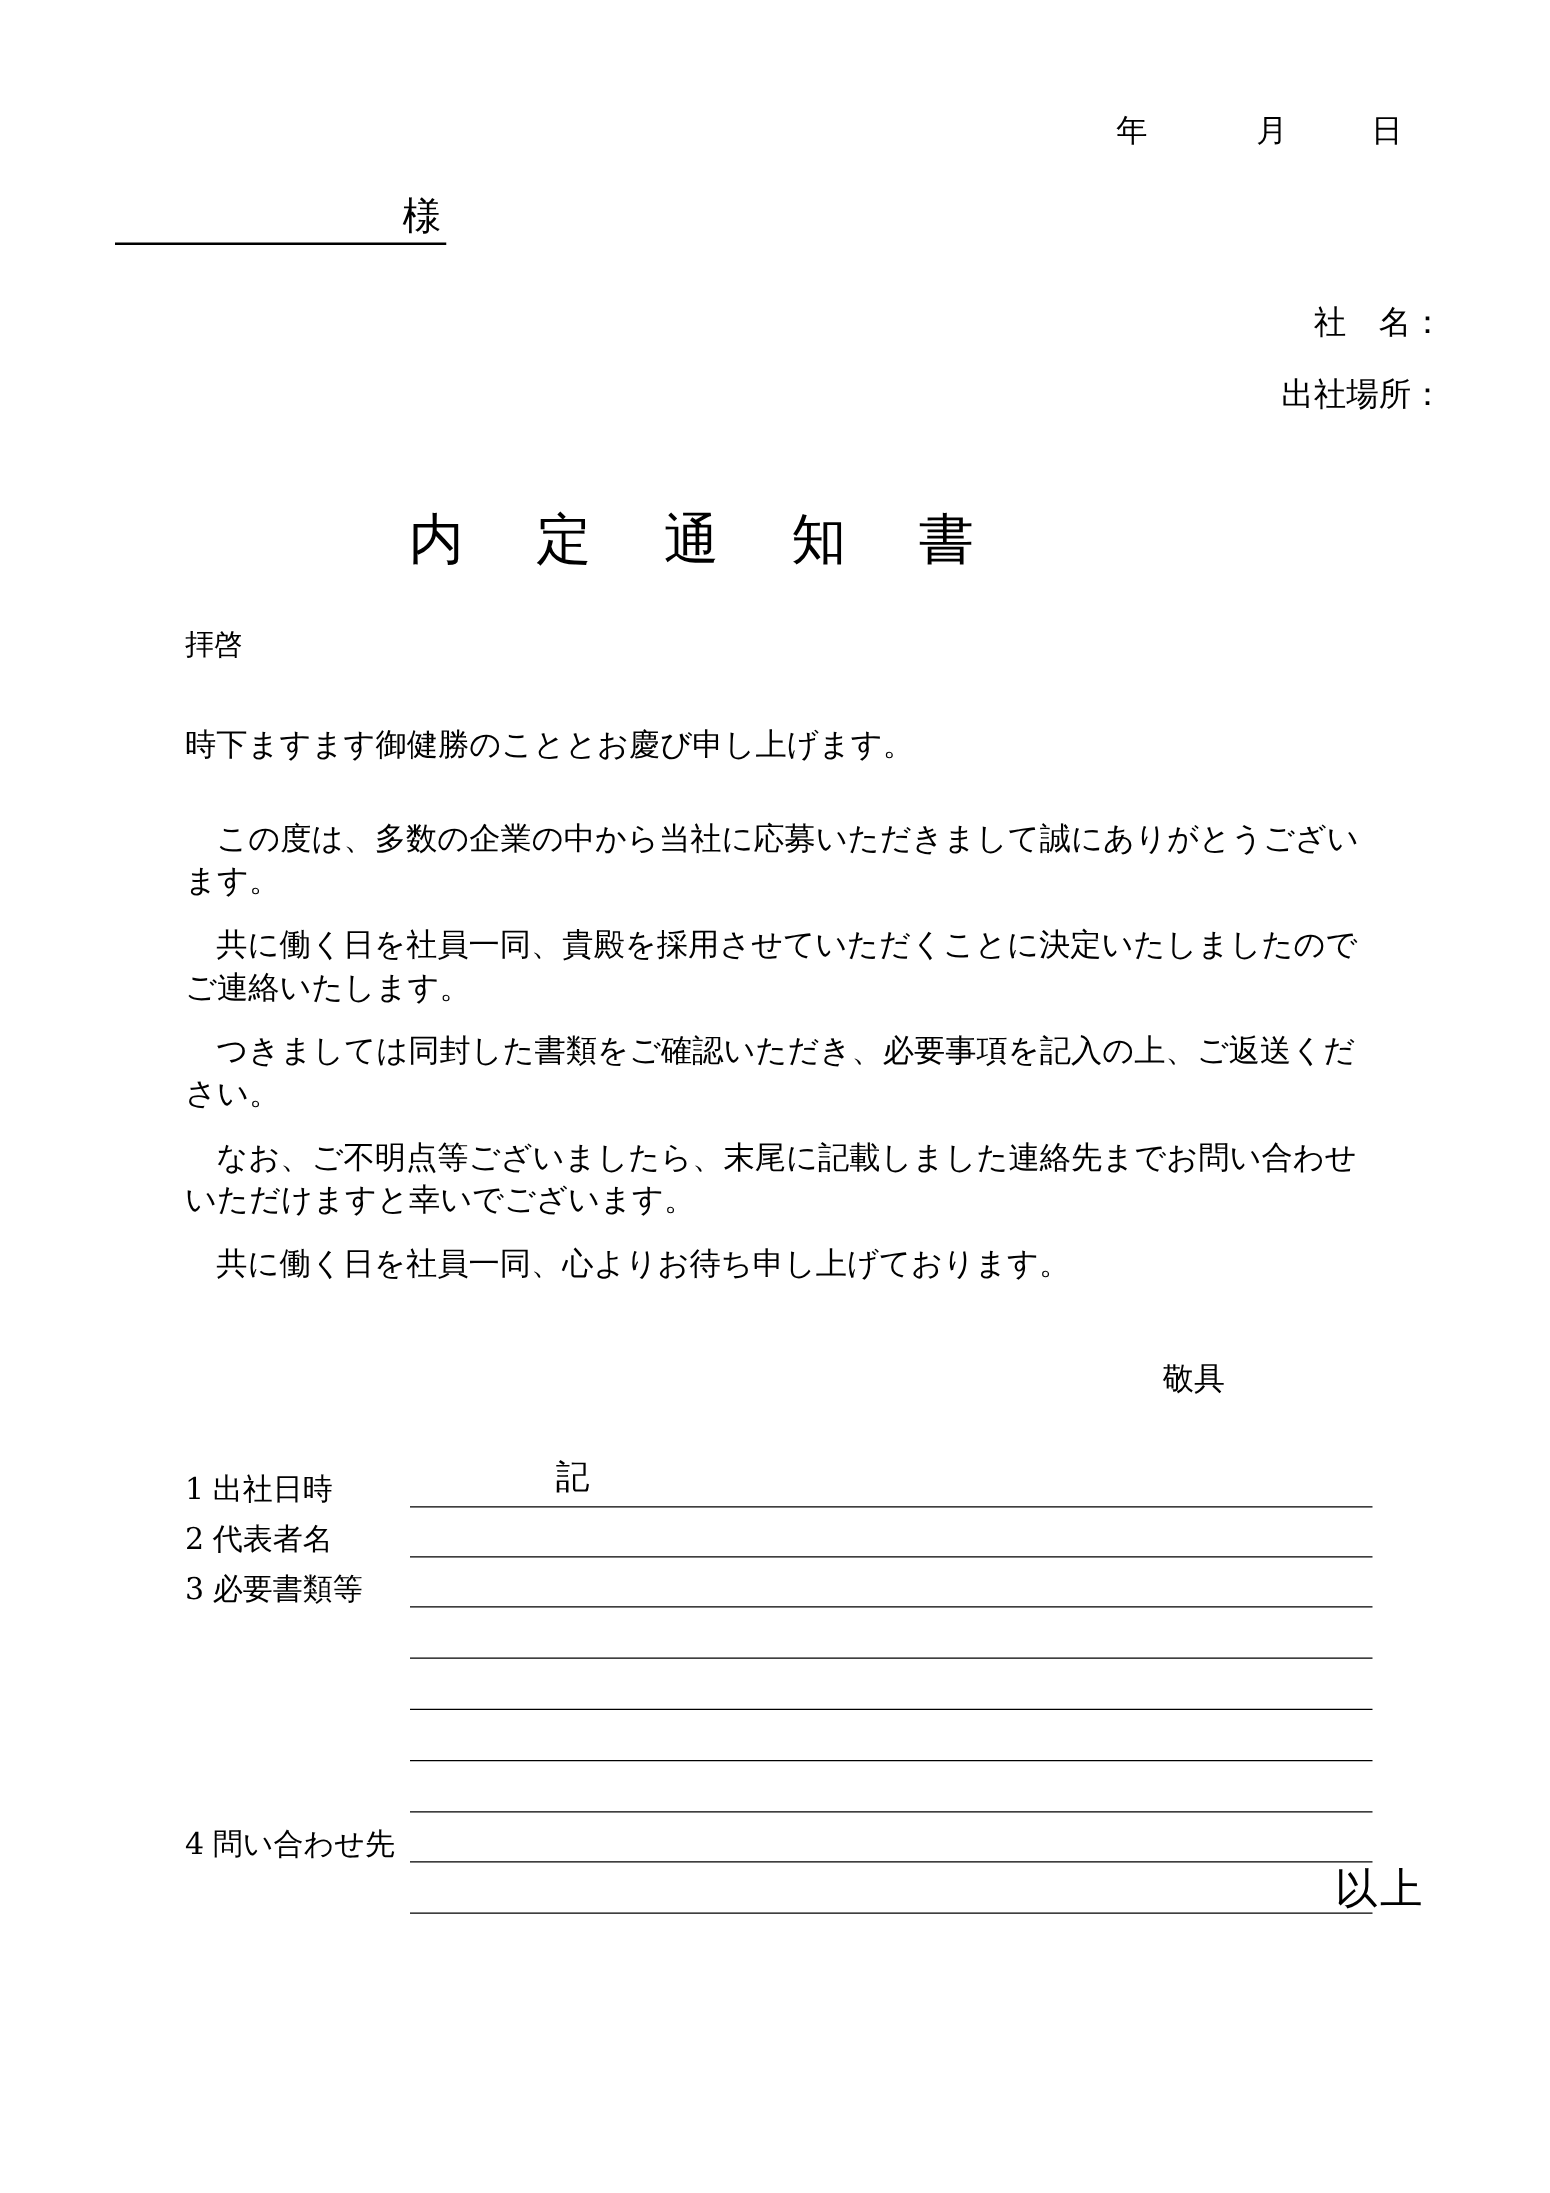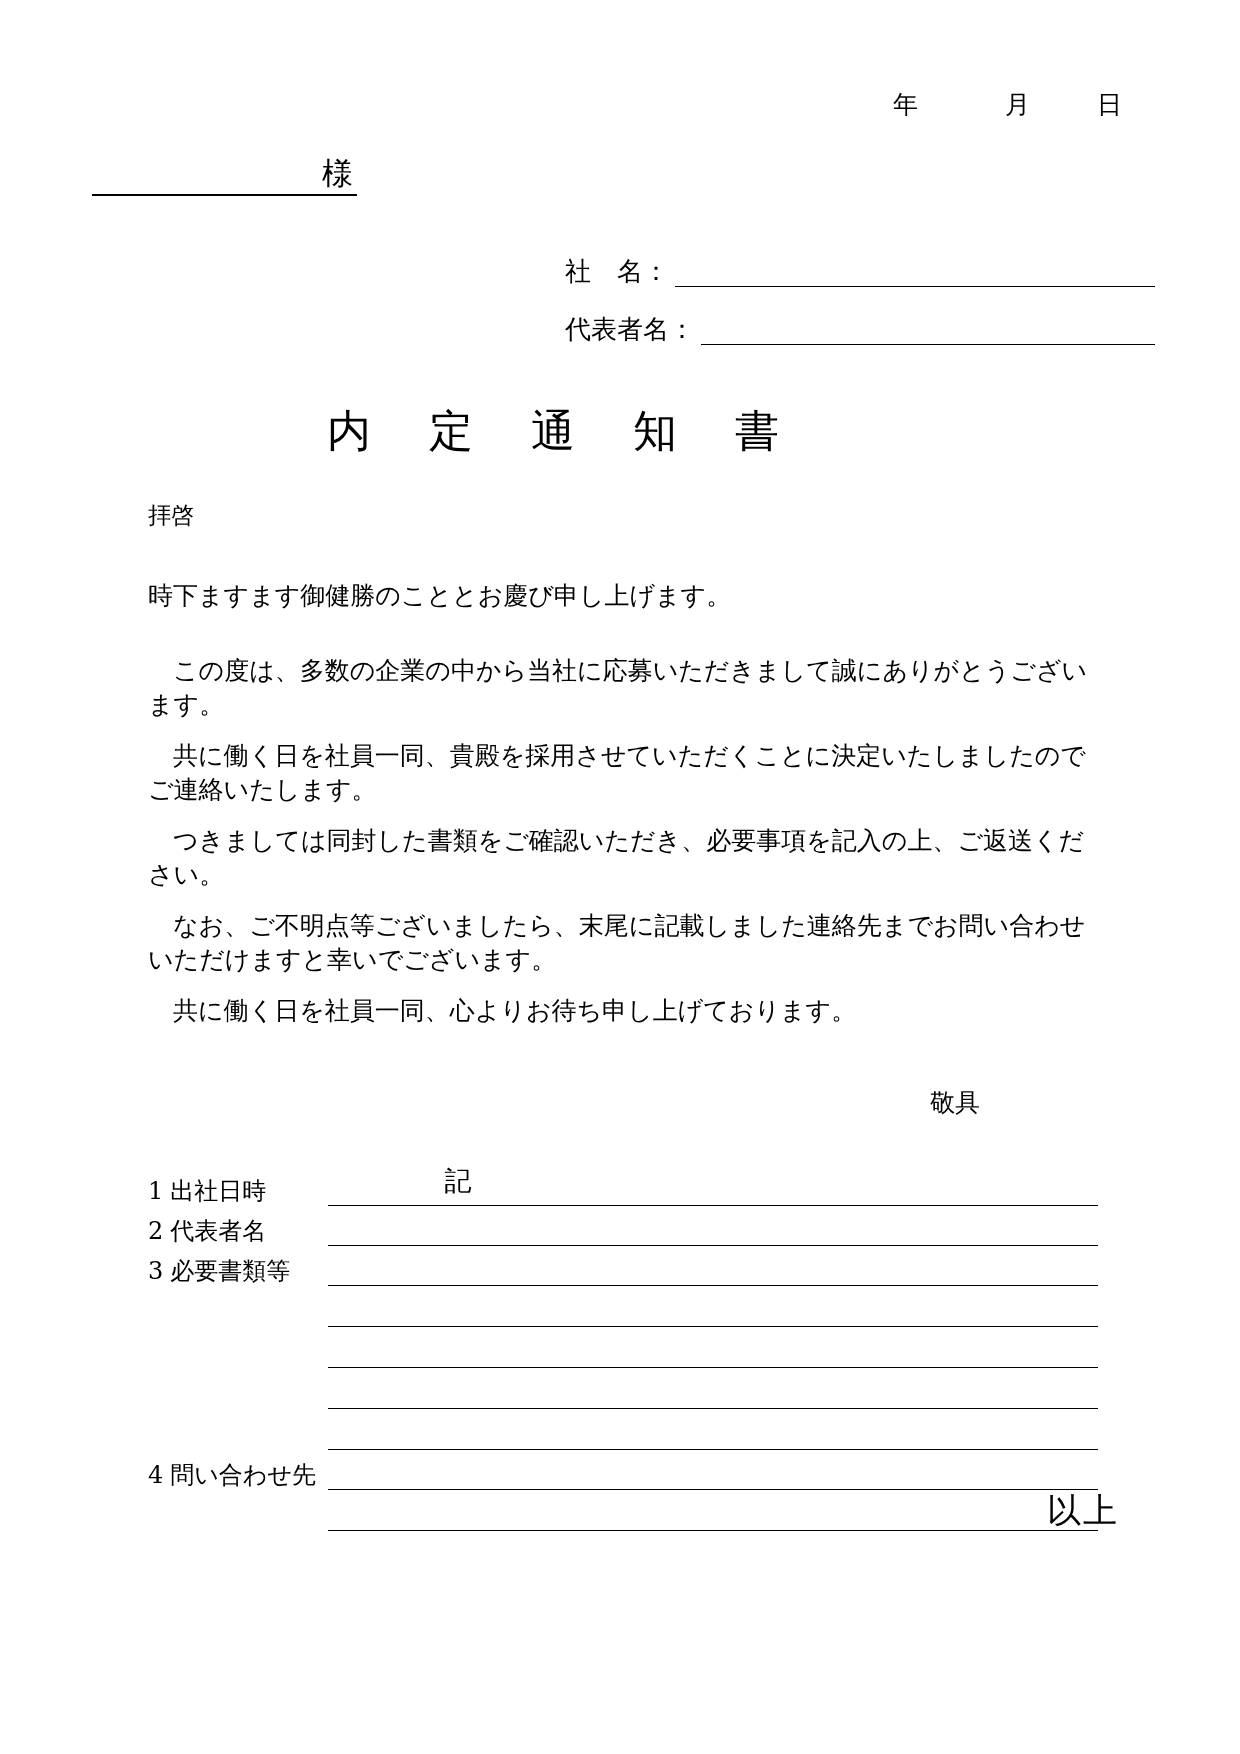--- a/index.html
+++ b/index.html
@@ -79,20 +79,21 @@
     position: absolute;
     top: 245px;
     left: 565px;
     width: 590px;
   }
   .sender-row {
     display: flex;
     align-items: flex-end;
     margin-bottom: 16px;
     height: 42px;
+    flex-direction: column;
   }
   .sender-label {
     font-size: 26px;
     white-space: nowrap;
     line-height: 1.05;
     padding-bottom: 2px;
   }
   .sender-blank {
     flex: 1;
     border-bottom: 1.6px solid #000;
@@ -183,21 +184,21 @@
     align-items: flex-end;
     height: 39px;
     margin-bottom: 2px;
   }
   .blank-row .item-label { flex: 0 0 180px; }
 
   
   .footer-note {
     position: absolute;
     top: 1488px;
-    right: 121px;
+    right: 100px;
     font-size: 34px;
     letter-spacing: 2px;
   }
 </style>
 </head>
 <body>
 
 <div class="page">
   <div class="sheet">
 
@@ -211,21 +212,21 @@
       <span class="blank"></span>
       <span class="sama">様</span>
     </div>
 
     <div class="sender">
       <div class="sender-row">
         <span class="sender-label">社　名：</span>
         <span class="sender-blank"></span>
       </div>
       <div class="sender-row">
-        <span class="sender-label">代表者名：</span>
+        <span class="sender-label">出社場所：</span>
         <span class="sender-blank"></span>
       </div>
     </div>
 
     <div class="doc-title">内 定 通 知 書</div>
 
     <div class="body-area">
       <p class="salutation">拝啓</p>
       <p class="greeting">時下ますます御健勝のこととお慶び申し上げます。</p>
       <p class="para">この度は、多数の企業の中から当社に応募いただきまして誠にありがとうございます。</p>

